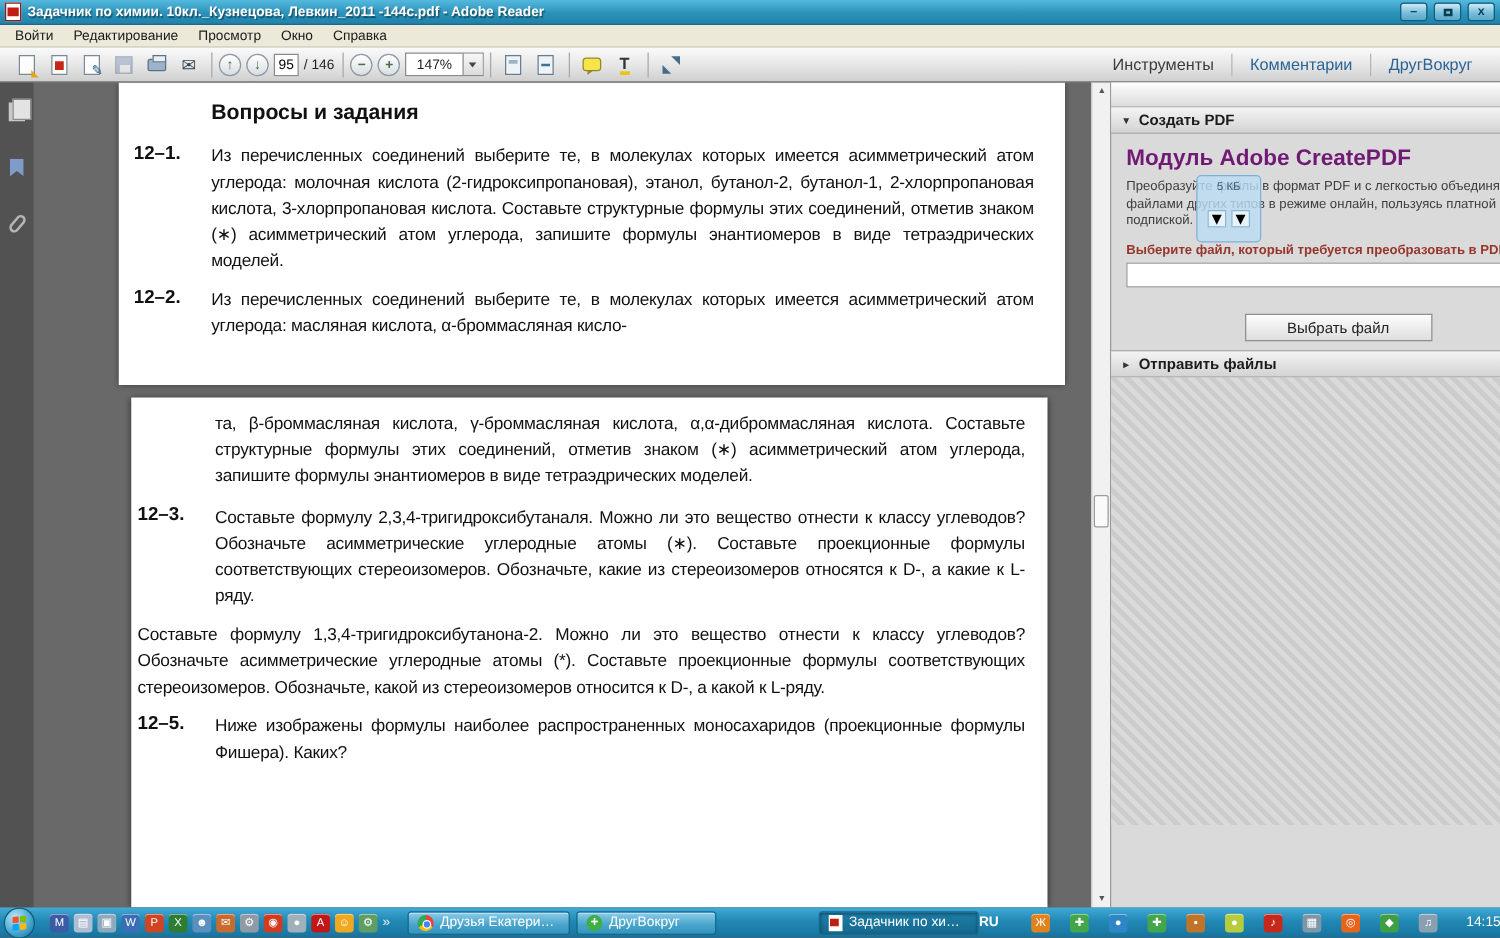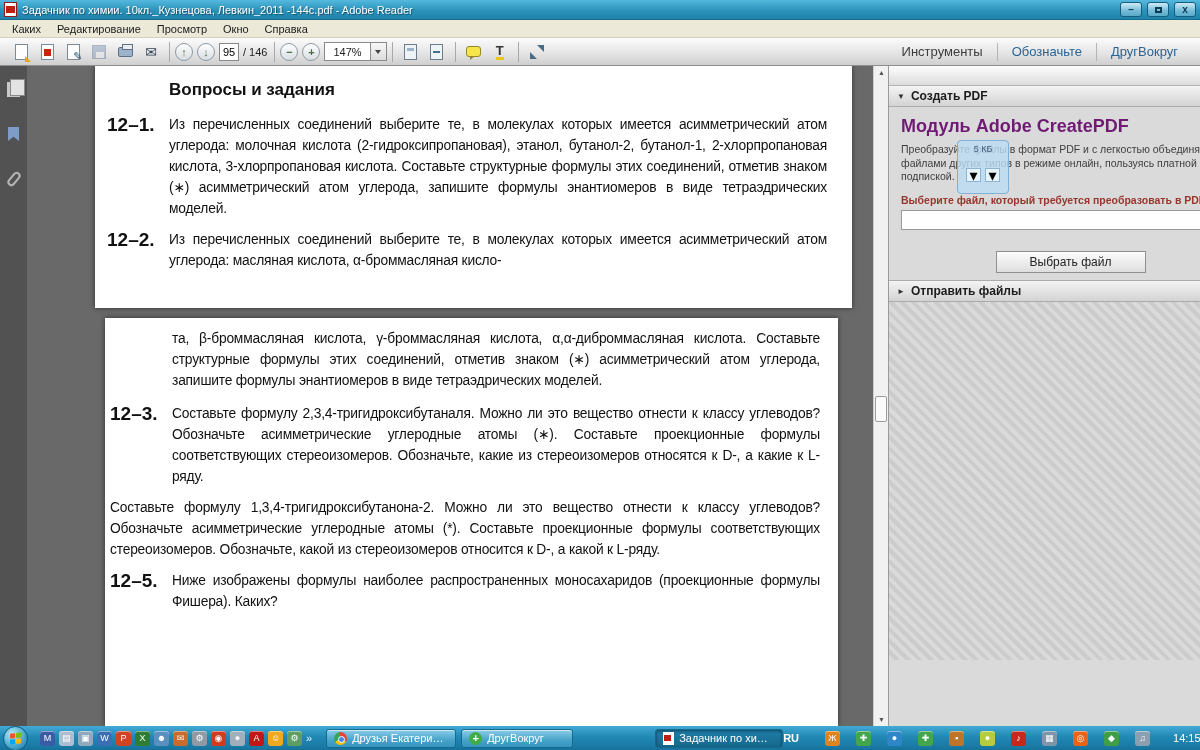--- a/index.html
+++ b/index.html
@@ -2,21 +2,21 @@
 <html><head>
 <meta charset="utf-8">
 <style>
   * { margin:0; padding:0; box-sizing:border-box; }
   html,body { width:1200px; height:750px; overflow:hidden; font-family:"Liberation Sans",sans-serif; background:#696969; }
 
   
   .titlebar { position:absolute; left:0; top:0; width:1200px; height:20px;
     background:linear-gradient(#55b9de,#2b92ba 55%,#1f83ab); display:flex; align-items:center;
     padding:0 4px; gap:5px; border-bottom:1px solid #156a8e; }
-  .titlebar .title { flex:1; color:#fff; font-size:11px; font-weight:normal; text-shadow:1px 1px 1px rgba(0,0,0,.45);
+  .titlebar .title { flex:1; color:#fff; font-size:11px; font-weight:bold; text-shadow:1px 1px 1px rgba(0,0,0,.45);
     white-space:nowrap; overflow:hidden; }
   .pdficon { width:13px; height:15px; background:#fff; border:1px solid #8c1d18; position:relative; flex:0 0 auto; }
   .pdficon::before { content:""; position:absolute; left:1px; top:3px; width:9px; height:7px; background:#c11e12; }
   .winbtn { width:22px; height:15px; border:1px solid #135d7d; border-radius:3px;
     background:linear-gradient(#cfeaf6,#74bcd9 60%,#5aa9c9); color:#0a3c52; font-size:10px; font-weight:bold;
     display:flex; align-items:center; justify-content:center; line-height:1; }
   .winbtn .restore-box { width:7px; height:6px; border:2px solid #0a3c52; display:block; }
 
   
   .menubar { position:absolute; left:0; top:20px; width:1200px; height:18px; background:#ece9d8;
@@ -75,21 +75,21 @@
   .pages-ic::after { content:""; position:absolute; left:3px; top:-3px; width:13px; height:15px; background:#e3e3e3; border:1px solid #8a8a8a; }
   .bookmark-ic { width:11px; height:14px; background:#7f9cc9; clip-path:polygon(0 0,100% 0,100% 100%,50% 70%,0 100%); }
   .clip-ic { width:8px; height:16px; border:2px solid #b5b5b5; border-radius:4px; transform:rotate(40deg); }
 
   .doc-area { position:absolute; left:27px; top:0; width:873px; height:660px; background:#696969; overflow:hidden; }
   .pdf-page { position:absolute; background:#fff; box-shadow:0 0 5px rgba(0,0,0,.55); color:#111; }
   .page-1 { left:68px; top:0; width:757px; height:242px; padding:10px 25px 16px 12px; }
   .page-2 { left:78px; top:252px; width:733px; height:408px; padding:10px 18px 0 5px; }
   .pdf-heading { font-size:17px; font-weight:bold; margin:4px 0 14px 62px; letter-spacing:0; }
   .pdf-item { display:flex; margin-bottom:10px; }
-  .pdf-num { flex:0 0 62px; font-weight:bold; font-size:19px; }
+  .pdf-num { flex:0 0 62px; font-weight:bold; font-size:15px; }
   .pdf-text { flex:1; font-size:13.8px; line-height:21px; text-align:justify; letter-spacing:-0.2px; }
   .pdf-cont { margin-left:62px; font-size:13.8px; line-height:21px; text-align:justify; letter-spacing:-0.2px; margin-bottom:12px; }
 
   
   .vscroll { position:absolute; left:873px; top:0; width:15px; height:660px; background:#f1f1f1; border-left:1px solid #cfcfcf; }
   .vscroll .arr { position:absolute; left:0; width:15px; height:13px; font-size:7px; color:#555; text-align:center; line-height:13px; }
   .vscroll .arr.up { top:0; } .vscroll .arr.down { bottom:0; }
   .vscroll .thumb { position:absolute; left:1px; top:330px; width:12px; height:26px; background:#fafafa; border:1px solid #9a9a9a; border-radius:2px; }
 
   
@@ -156,21 +156,21 @@
   <span class="pdficon"></span>
   <span class="title">Задачник по химии. 10кл._Кузнецова, Левкин_2011 -144c.pdf - Adobe Reader</span>
   <span class="winbtn">–</span>
   <span class="winbtn">
       <span class="restore-box"></span>
     </span>
   <span class="winbtn">x</span>
 </div>
 
 <div class="menubar">
-  <span class="menu-item">Каких</span>
+  <span class="menu-item">Войти</span>
   <span class="menu-item">Редактирование</span>
   <span class="menu-item">Просмотр</span>
   <span class="menu-item">Окно</span>
   <span class="menu-item">Справка</span>
 </div>
 
 <div class="toolbar">
   <span class="tbtn">
       <span class="doc-shape open"></span>
     </span>
@@ -218,21 +218,21 @@
       <span class="highlight-t">T</span>
     </span>
   <span class="tsep"></span>
   <span class="tbtn">
       <span class="fullscreen-ic"></span>
     </span>
 
   <span class="tb-right">
     <span class="tb-tab gray">Инструменты</span>
     <span class="rsep"></span>
-    <span class="tb-tab blue">Обозначьте</span>
+    <span class="tb-tab blue">Комментарии</span>
     <span class="rsep"></span>
     <span class="tb-tab blue">ДругВокруг</span>
   </span>
 </div>
 
 <div class="main">
 
   <div class="nav-strip">
     <span class="pages-ic"></span>
     <span class="bookmark-ic"></span>

